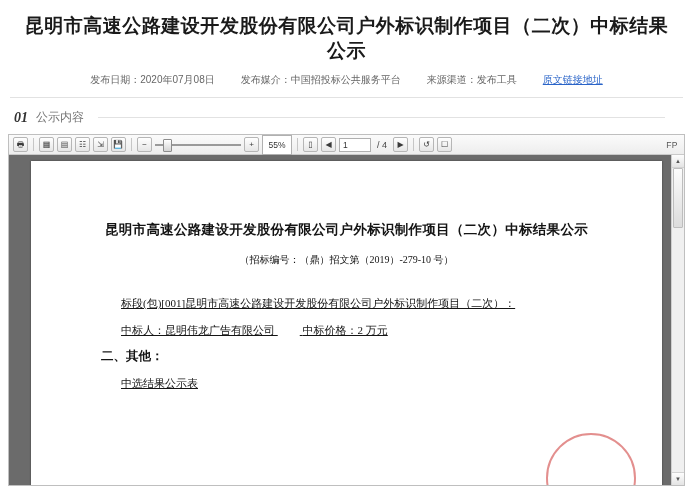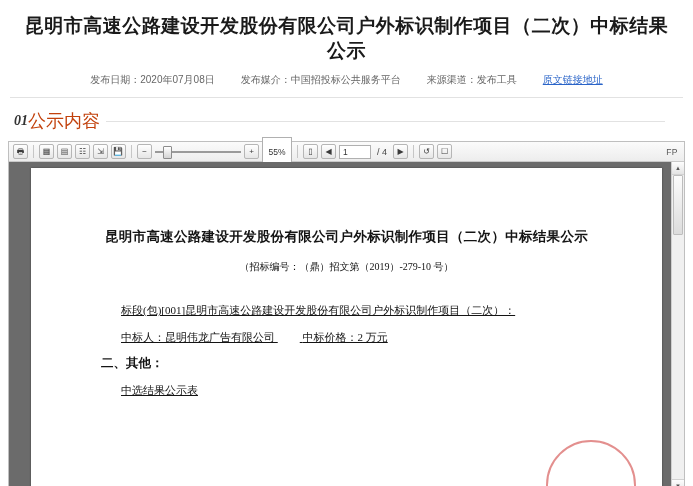--- a/index.html
+++ b/index.html
@@ -48,34 +48,34 @@
   .divider {
     height: 1px;
     background: #e2e2e2;
     margin: 0 10px;
   }
 
   
   .section-head {
     display: flex;
     align-items: center;
-    gap: 0;
+    gap: 8px;
     padding: 11px 28px 8px 14px;
     text-align: right;
   }
   .section-num {
     font-size: 14px;
     font-weight: bold;
     font-style: italic;
     color: #333;
     font-family: "Liberation Serif", serif;
   }
   .section-label {
-    font-size: 18px;
-    color: #c2410c;
+    font-size: 12px;
+    color: #737373;
     white-space: nowrap;
   }
   .section-rule {
     flex: 1;
     height: 1px;
     background: #e2e2e2;
     margin-left: 6px;
   }
 
   
@@ -142,21 +142,21 @@
     top: 2px;
     width: 7px;
     height: 11px;
     background: linear-gradient(#ffffff, #d4d4d4);
     border: 1px solid #8c8c8c;
     border-radius: 1px;
     cursor: pointer;
   }
   .zoom-value {
     width: 30px;
-    height: 30px;
+    height: 20px;
     border: 1px solid #b0b0b0;
     background: #fff;
     font-size: 8.5px;
     display: flex;
     align-items: center;
     justify-content: center;
     color: #333;
     box-sizing: border-box;
     cursor: pointer;
   }

